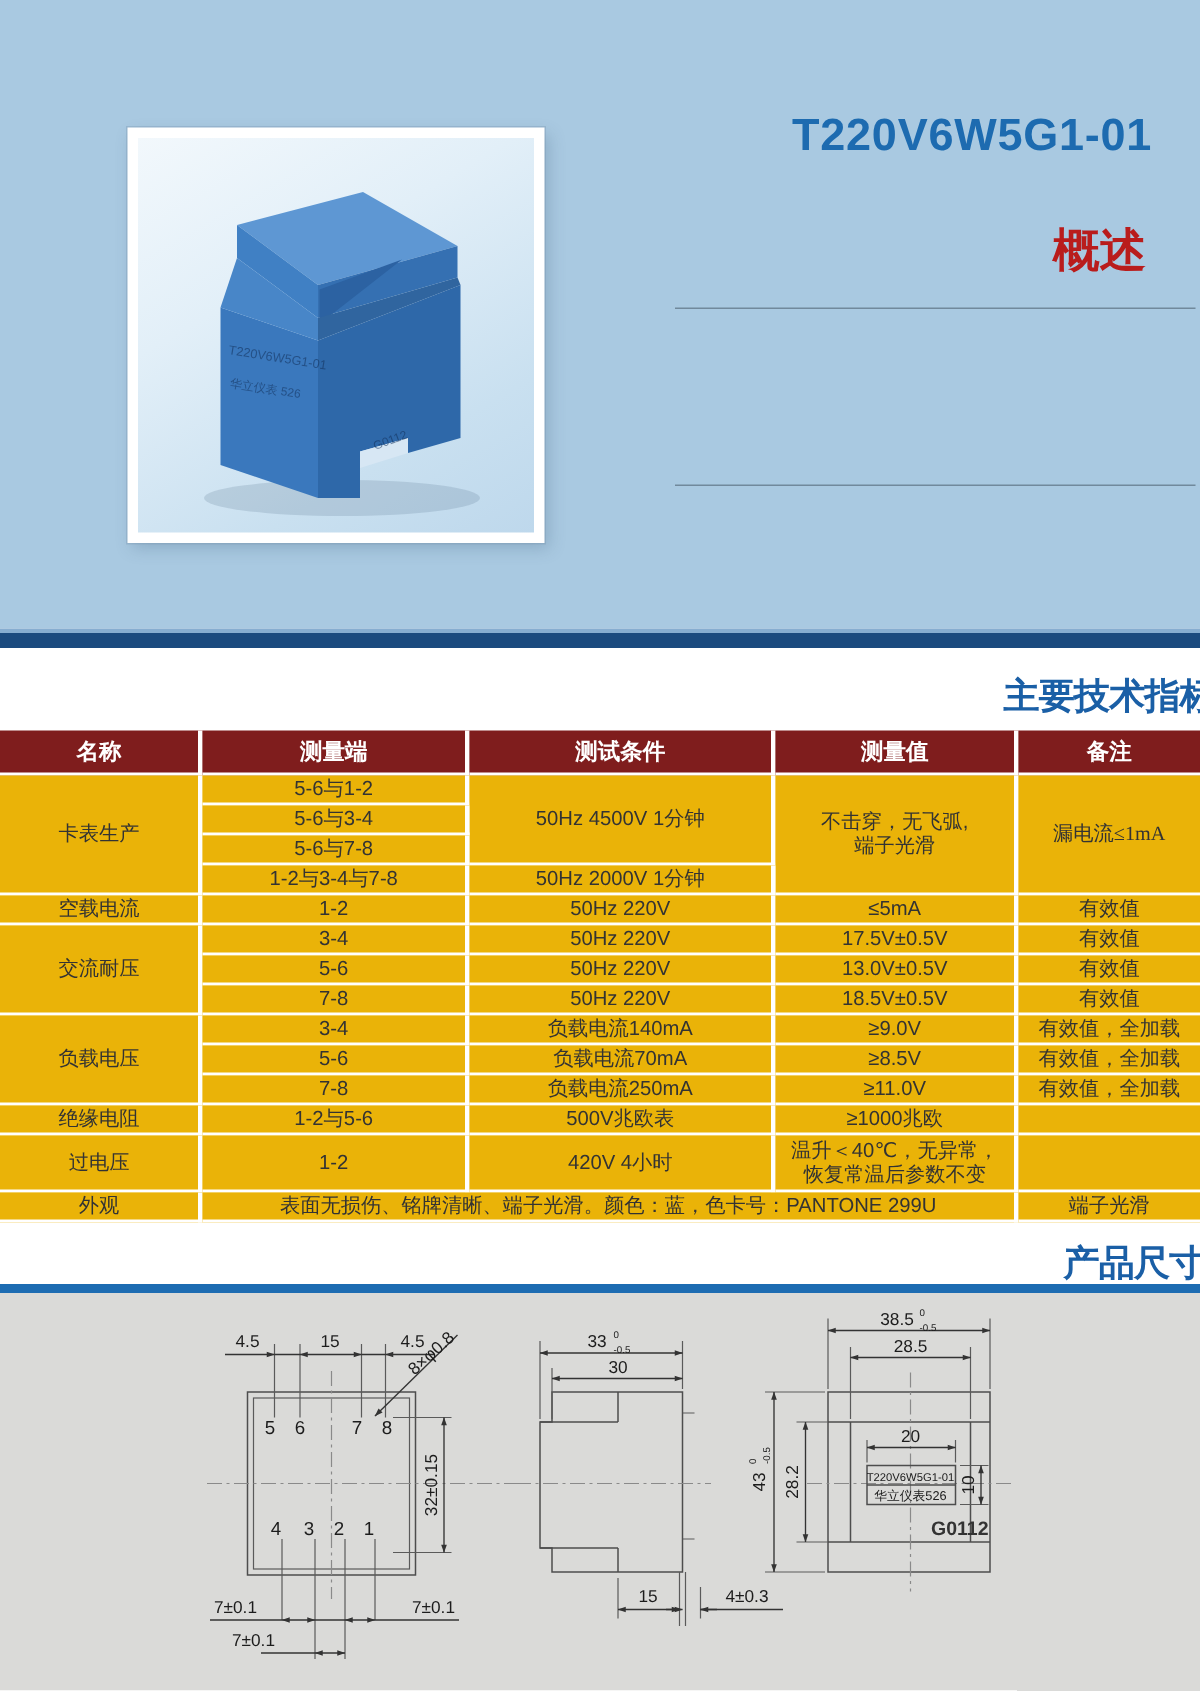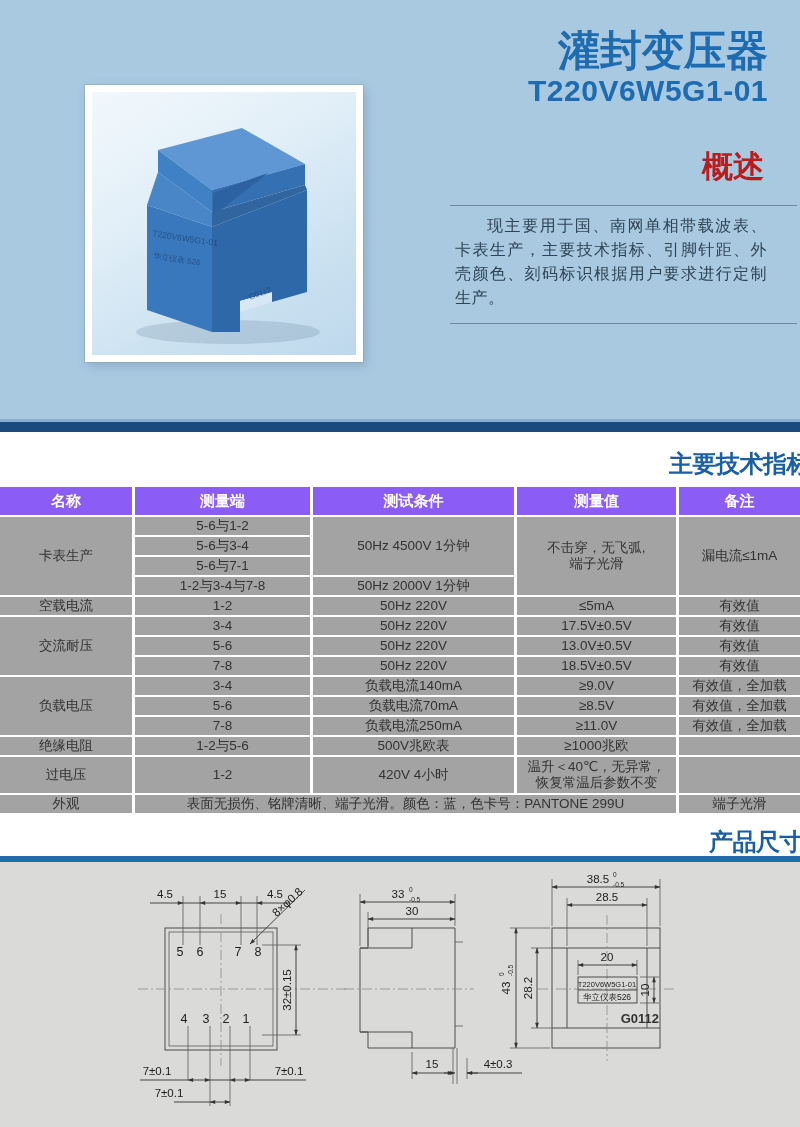--- a/index.html
+++ b/index.html
@@ -50,30 +50,30 @@
   
   .specs-title{
     position:absolute;left:669px;top:448px;margin:0;white-space:nowrap;
     font-size:24px;font-weight:bold;color:#1a5fa6;letter-spacing:-0.5px;
   }
   table.specs{
     position:absolute;left:0;top:487px;width:800px;
     border-collapse:separate;border-spacing:0;table-layout:fixed;
   }
   table.specs th{
-    background:#8b5cf6;color:#ffffff;font-size:15px;font-weight:bold;
+    background:#7f1d1d;color:#ffffff;font-size:15px;font-weight:bold;
     height:30px;box-sizing:border-box;text-align:center;vertical-align:middle;
     border-right:3px solid #ffffff;border-bottom:2px solid #ffffff;padding:0;
   }
   table.specs td{
-    background:#a3a3a3;color:#333333;font-size:13.5px;line-height:1.2;
+    background:#eab308;color:#333333;font-size:13.5px;line-height:1.2;
     height:20px;box-sizing:border-box;text-align:center;vertical-align:middle;
     border-right:3px solid #ffffff;border-bottom:2px solid #ffffff;padding:0 2px;
   }
-  table.specs .no-r{border-right:0;}
+  table.specs .no-r{border-right:0;font-family:Liberation Serif, serif;}
   table.specs tr.tall td{height:38px;}
   
   .dims-title{
     position:absolute;right:-3px;top:826px;margin:0;white-space:nowrap;
     font-size:24px;font-weight:bold;color:#1a5fa6;letter-spacing:-0.5px;
   }
   .blue-bar{position:absolute;left:0;top:856px;width:800px;height:6px;background:#1d6cb2;}
   .drawings-panel{position:absolute;left:0;top:862px;width:800px;height:265px;background:#dadad8;}
   
   .ln{stroke:#4d4d4d;stroke-width:1;fill:none;}
@@ -120,26 +120,24 @@
             <polygon points="212,212 305,185 307,190 212,227" fill="#30659f"></polygon>
 
             <text class="cube-txt" x="152" y="236" font-size="8.5" transform="rotate(9 152 236)">T220V6W5G1-01</text>
             <text class="cube-txt" x="153" y="258" font-size="8" transform="rotate(9 153 258)">华立仪表  526</text>
             <text class="cube-txt" x="250" y="300" font-size="8" transform="rotate(-20 250 300)">G0112</text>
           </g>
         </svg>
       </div>
     </div>
 
-    <h1 class="hero-title"><span class="w-med">灌封</span><span class="w-heavy">变压器</span></h1>
     <div class="hero-model">T220V6W5G1-01</div>
 
     <h2 class="overview-heading">概述</h2>
     <div class="rule rule-top"></div>
-    <p class="overview-para">现主要用于国、南网单相带载波表、卡表生产，主要技术指标、引脚针距、外壳颜色、刻码标识根据用户要求进行定制生产。</p>
     <div class="rule rule-bottom"></div>
   </header>
 
   <div class="navy-bar">
     <div class="lt"></div>
     <div class="dk"></div>
   </div>
 
   <h3 class="specs-title">主要技术指标</h3>
 
@@ -166,21 +164,21 @@
       <td rowspan="4">
         <div>不击穿，无飞弧,</div>
         <div>端子光滑</div>
       </td>
       <td rowspan="4" class="no-r">漏电流≤1mA</td>
     </tr>
     <tr>
       <td>5-6与3-4</td>
     </tr>
     <tr>
-      <td>5-6与7-1</td>
+      <td>5-6与7-8</td>
     </tr>
     <tr>
       <td>1-2与3-4与7-8</td>
       <td>50Hz 2000V 1分钟</td>
     </tr>
     <tr>
       <td>空载电流</td>
       <td>1-2</td>
       <td>50Hz 220V</td>
       <td>≤5mA</td>

